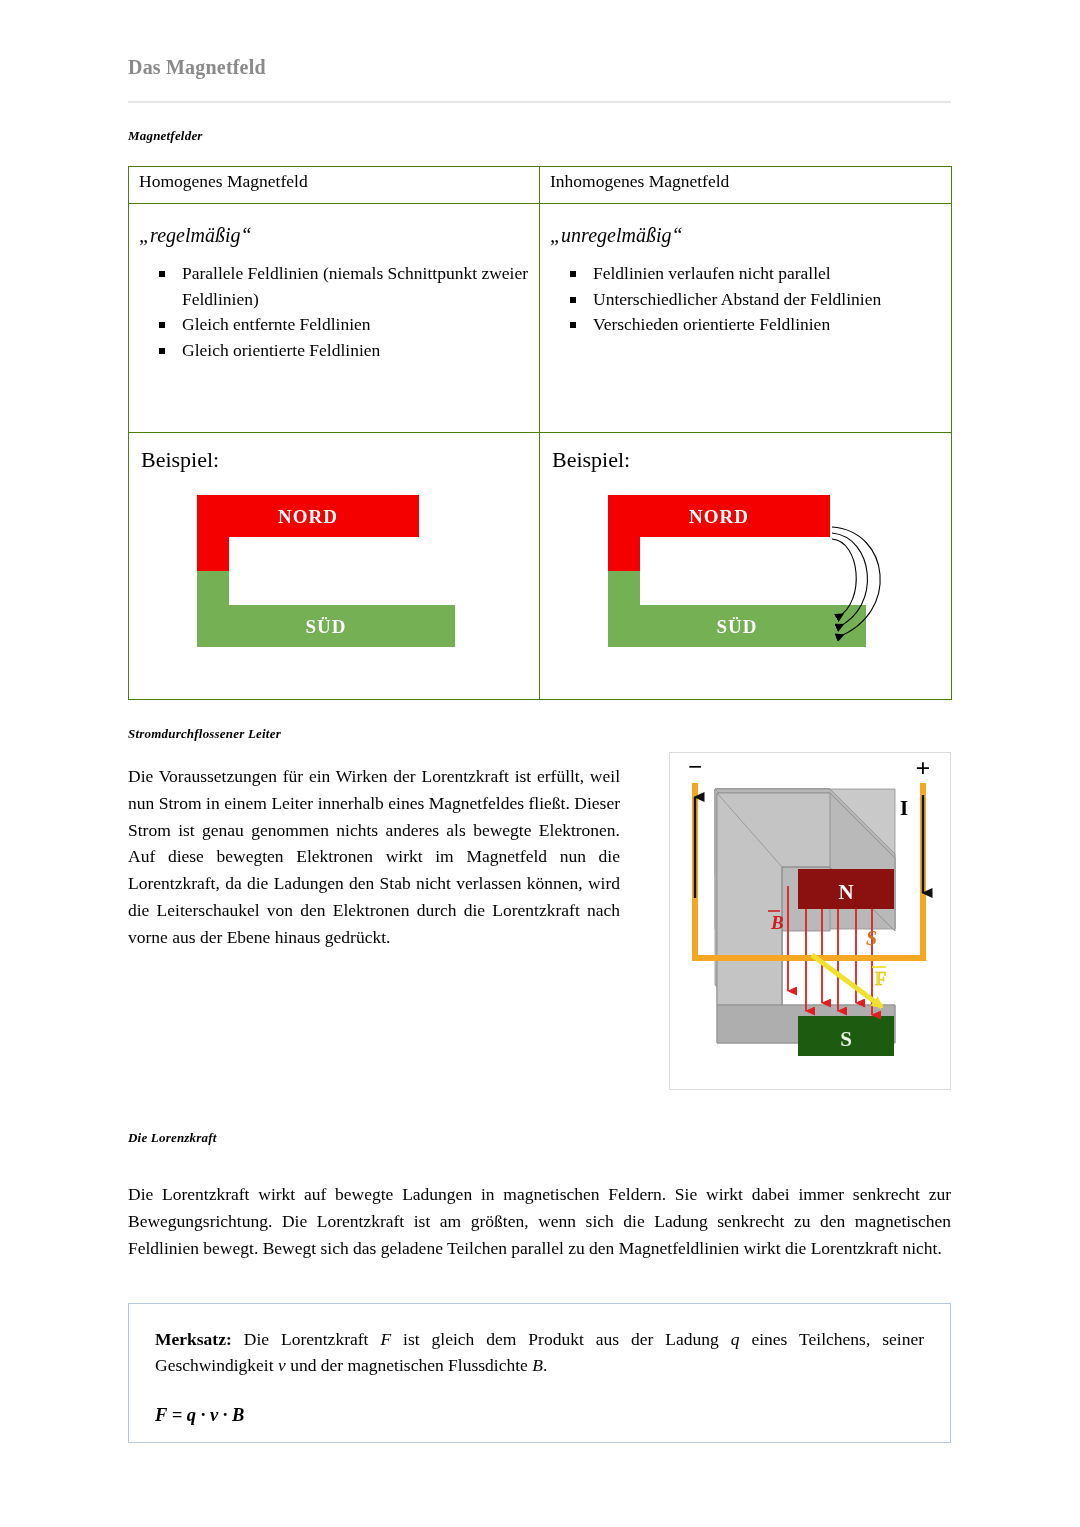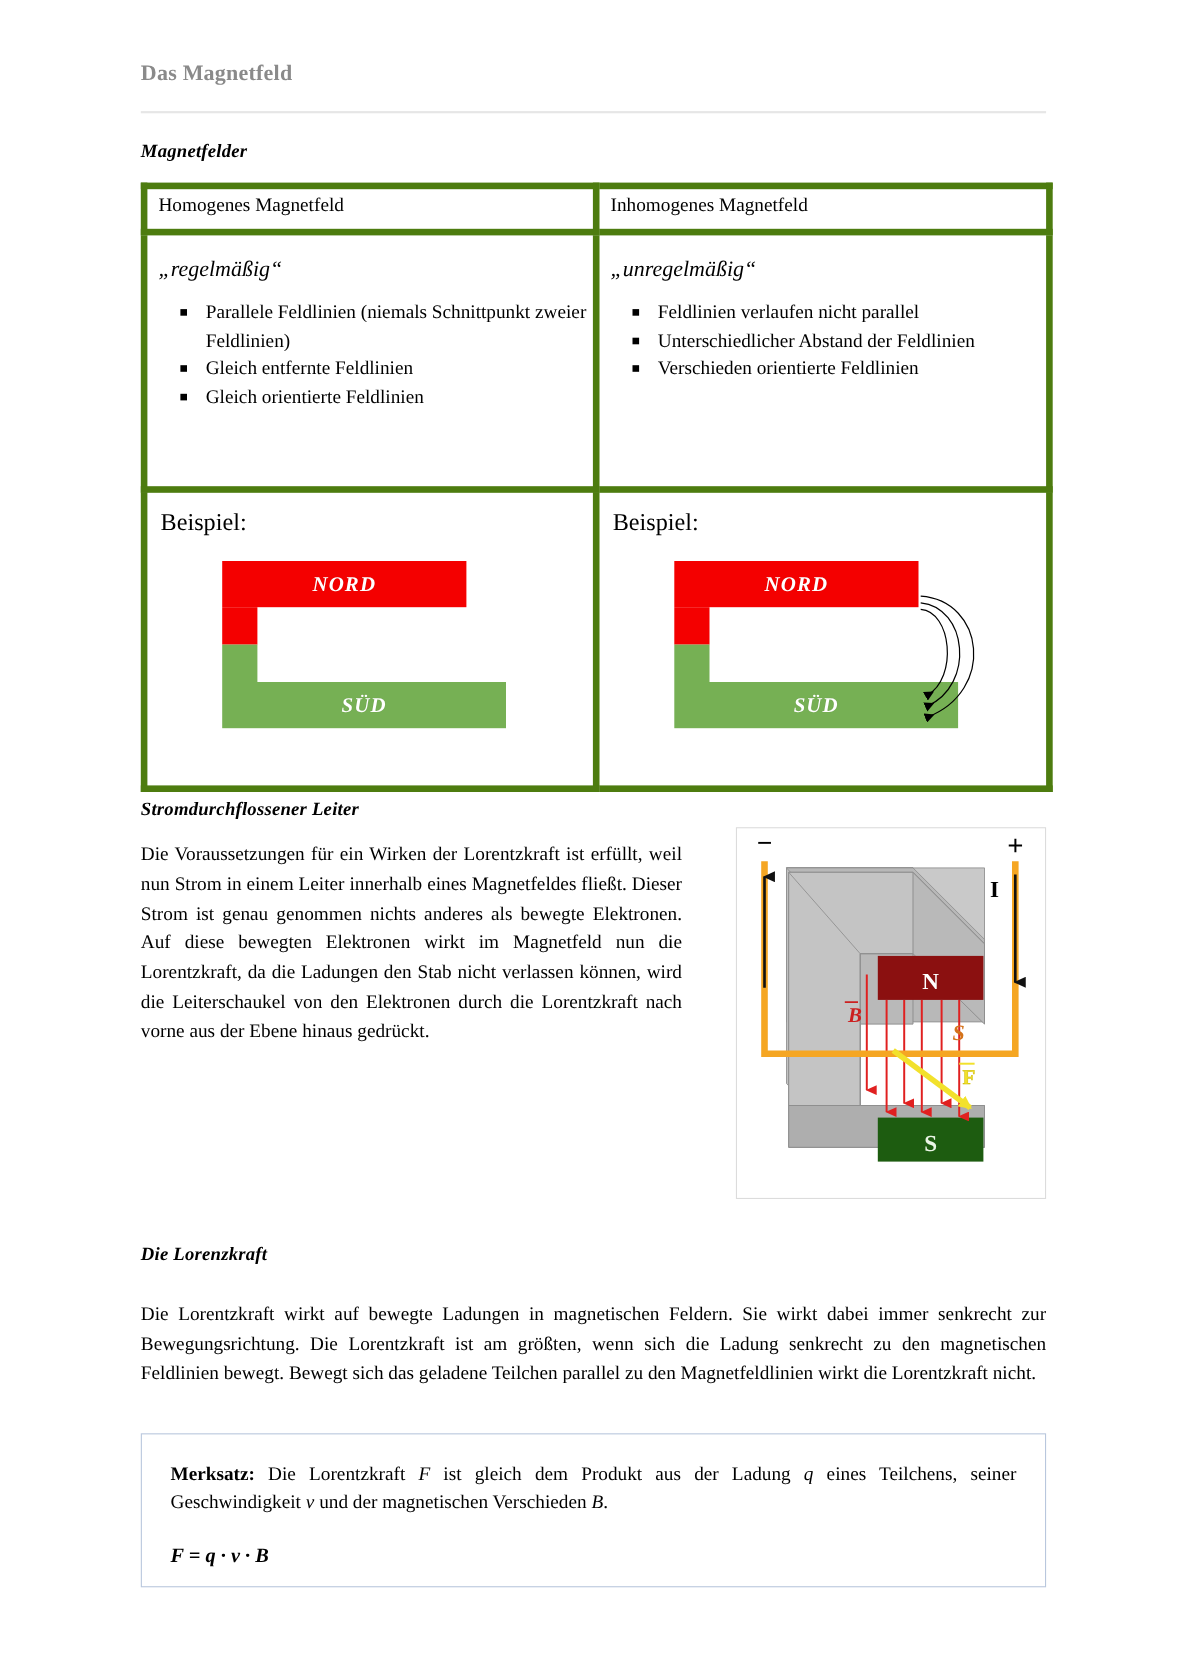--- a/index.html
+++ b/index.html
@@ -40,36 +40,36 @@
     width: 823px;
     height: 2px;
     background: #e6e6e6;
   }
 
   
   .sec-head {
     position: absolute;
     font-weight: bold;
     font-style: italic;
-    font-size: 17px;
+    font-size: 13px;
     color: #000;
     letter-spacing: 0.2px;
   }
 
   
   .mag-table {
     position: absolute;
     left: 128px;
     top: 166px;
     width: 823px;
     border-collapse: collapse;
     table-layout: fixed;
   }
   .mag-table td {
-    border: 6px solid #4d7c0f;
+    border: 1px solid #4d7c0f;
     vertical-align: top;
     padding: 0;
   }
   .cell-head {
     height: 28px;
     padding: 4px 0 4px 10px !important;
     font-size: 17.5px;
   }
   .cell-body {
     padding: 10px 0 10px 10px !important;
@@ -122,21 +122,20 @@
     font-weight: bold;
     color: #ffffff;
     font-size: 19px;
     text-align: center;
     letter-spacing: 1px;
     line-height: 1;
     display: flex;
     align-items: center;
     justify-content: center;
     text-shadow: 0 0 1px rgba(0,0,0,.15);
-    font-style: italic;
   }
   .m-top  { left: 0;   top: 0;    width: 222px; height: 42px; }
   .m-bot  { left: 0;   top: 110px;width: 258px; height: 42px; }
   .m-spine-r { position:absolute; left: 0; top: 42px; width: 32px; height: 34px; }
   .m-spine-g { position:absolute; left: 0; top: 76px; width: 32px; height: 34px; }
 
   .fieldlines {
     position: absolute;
     left: 218px;
     top: -4px;
@@ -354,17 +353,17 @@
       <text x="205" y="232" fill="#f2e12c" font-family="'Liberation Serif',serif" font-size="19" font-weight="bold" stroke="#cbb800" stroke-width="0.4">F</text>
       <line x1="202" y1="214" x2="216" y2="214" stroke="#f2e12c" stroke-width="1.8"></line>
     </svg>
   </div>
 
   <div class="sec-head" style="left:128px; top:1130px;">Die Lorenzkraft</div>
 
   <div class="para" style="left:128px; top:1181px; width:823px;">Die Lorentzkraft wirkt auf bewegte Ladungen in magnetischen Feldern. Sie wirkt dabei immer senkrecht zur Bewegungsrichtung. Die Lorentzkraft ist am größten, wenn sich die Ladung senkrecht zu den magnetischen Feldlinien bewegt. Bewegt sich das geladene Teilchen parallel zu den Magnetfeldlinien wirkt die Lorentzkraft nicht.</div>
 
   <div class="merksatz">
-    <div class="merk-text"><span class="bd">Merksatz:</span><span> Die Lorentzkraft </span><span class="it">F</span><span> ist gleich dem Produkt aus der Ladung </span><span class="it">q</span><span> eines Teilchens, seiner Geschwindigkeit </span><span class="it">v</span><span> und der magnetischen Verschieden </span><span class="it">B</span><span>.</span></div>
+    <div class="merk-text"><span class="bd">Merksatz:</span><span> Die Lorentzkraft </span><span class="it">F</span><span> ist gleich dem Produkt aus der Ladung </span><span class="it">q</span><span> eines Teilchens, seiner Geschwindigkeit </span><span class="it">v</span><span> und der magnetischen Flussdichte </span><span class="it">B</span><span>.</span></div>
     <div class="merk-formula">F = q · v · B</div>
   </div>
 
 </div>
 
 </body></html>

